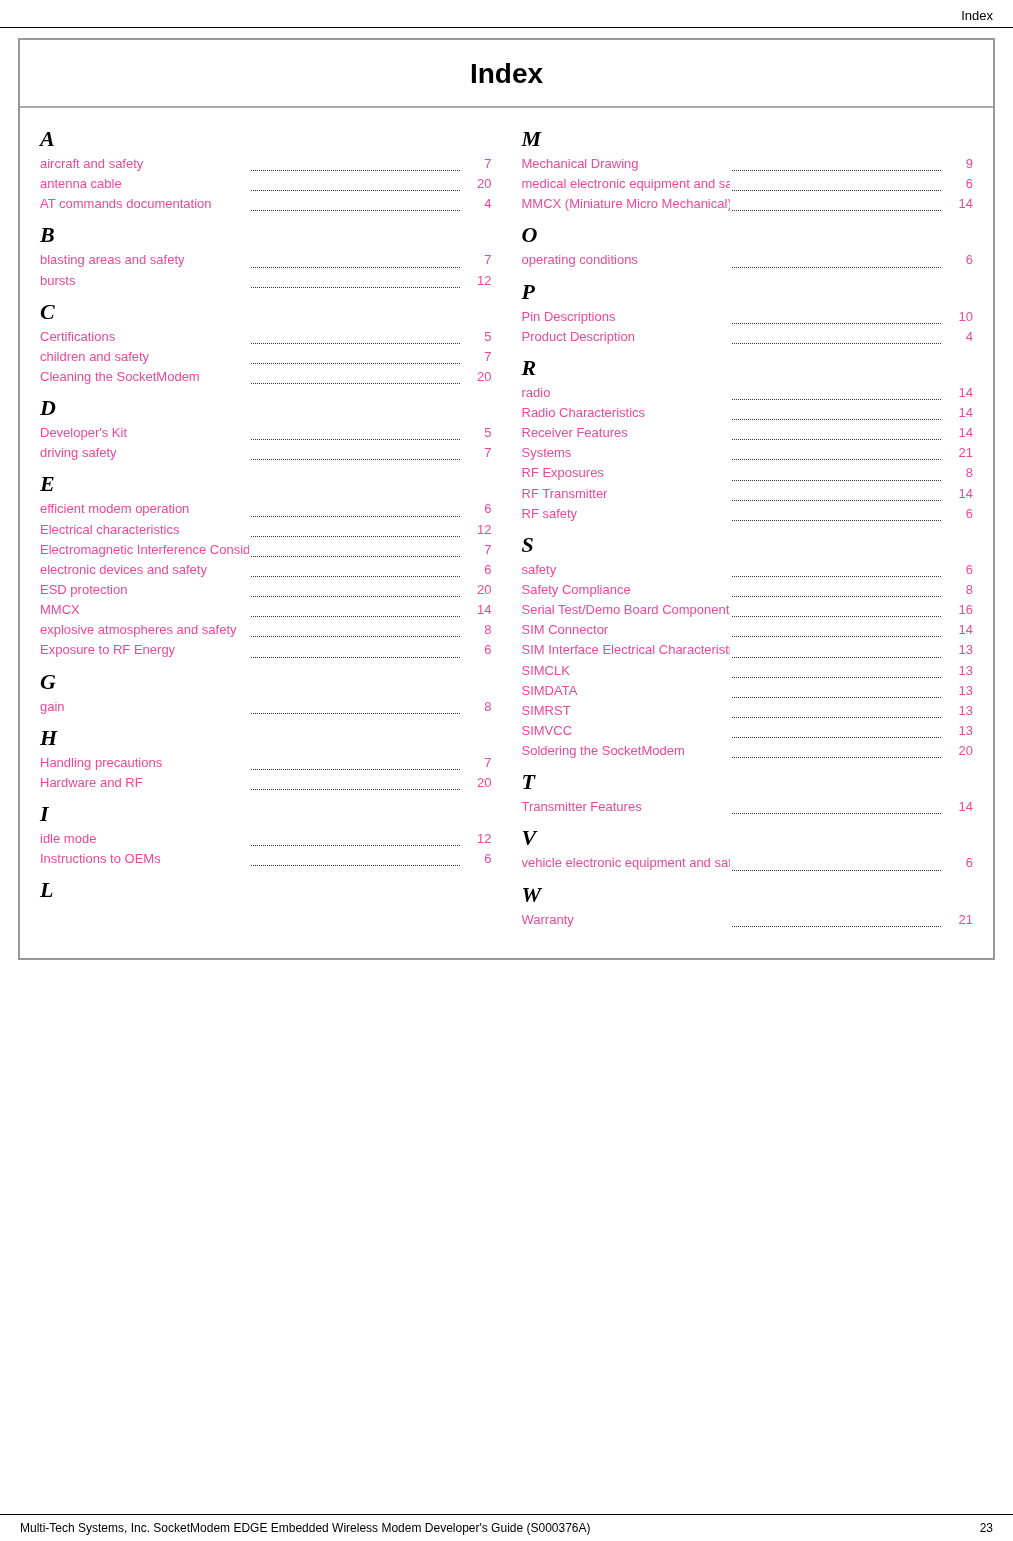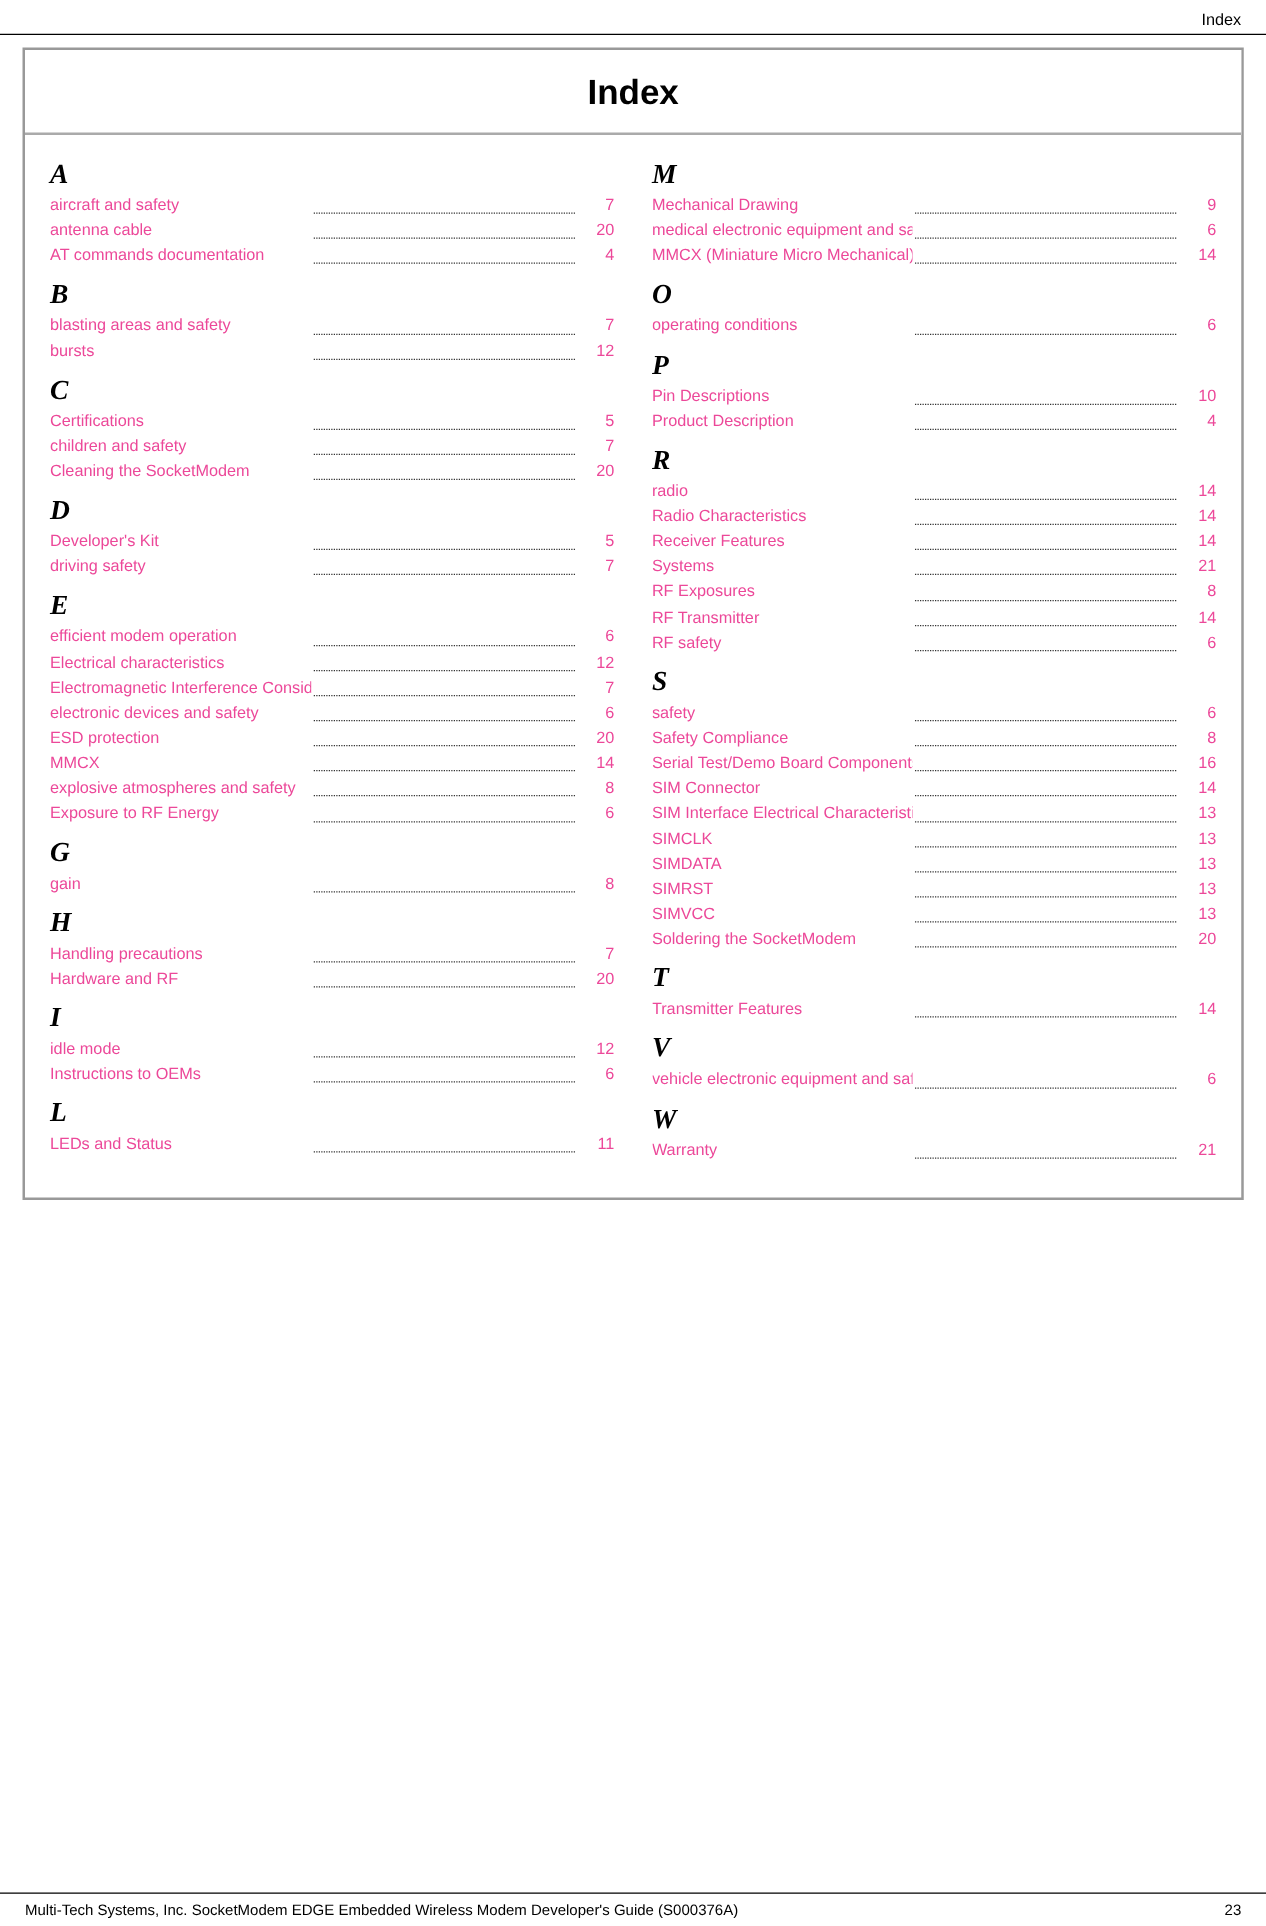--- a/index.html
+++ b/index.html
@@ -247,25 +247,20 @@
           </div>
           <div class="index-entry">
             <span class="entry-text">Instructions to OEMs</span>
             <span class="dots"></span>
             <span class="entry-page">6</span>
           </div>
           <div class="section-divider"></div>
         </div>
         <div class="section-block">
           <div class="section-letter">L</div>
-          <div class="index-entry">
-            <span class="entry-text">LEDs and Status</span>
-            <span class="dots"></span>
-            <span class="entry-page">11</span>
-          </div>
           <div class="section-divider"></div>
         </div>
       </div>
     <div class="col-right" id="right-col">
         <div class="section-block">
           <div class="section-letter">M</div>
           <div class="index-entry">
             <span class="entry-text">Mechanical Drawing</span>
             <span class="dots"></span>
             <span class="entry-page">9</span>

